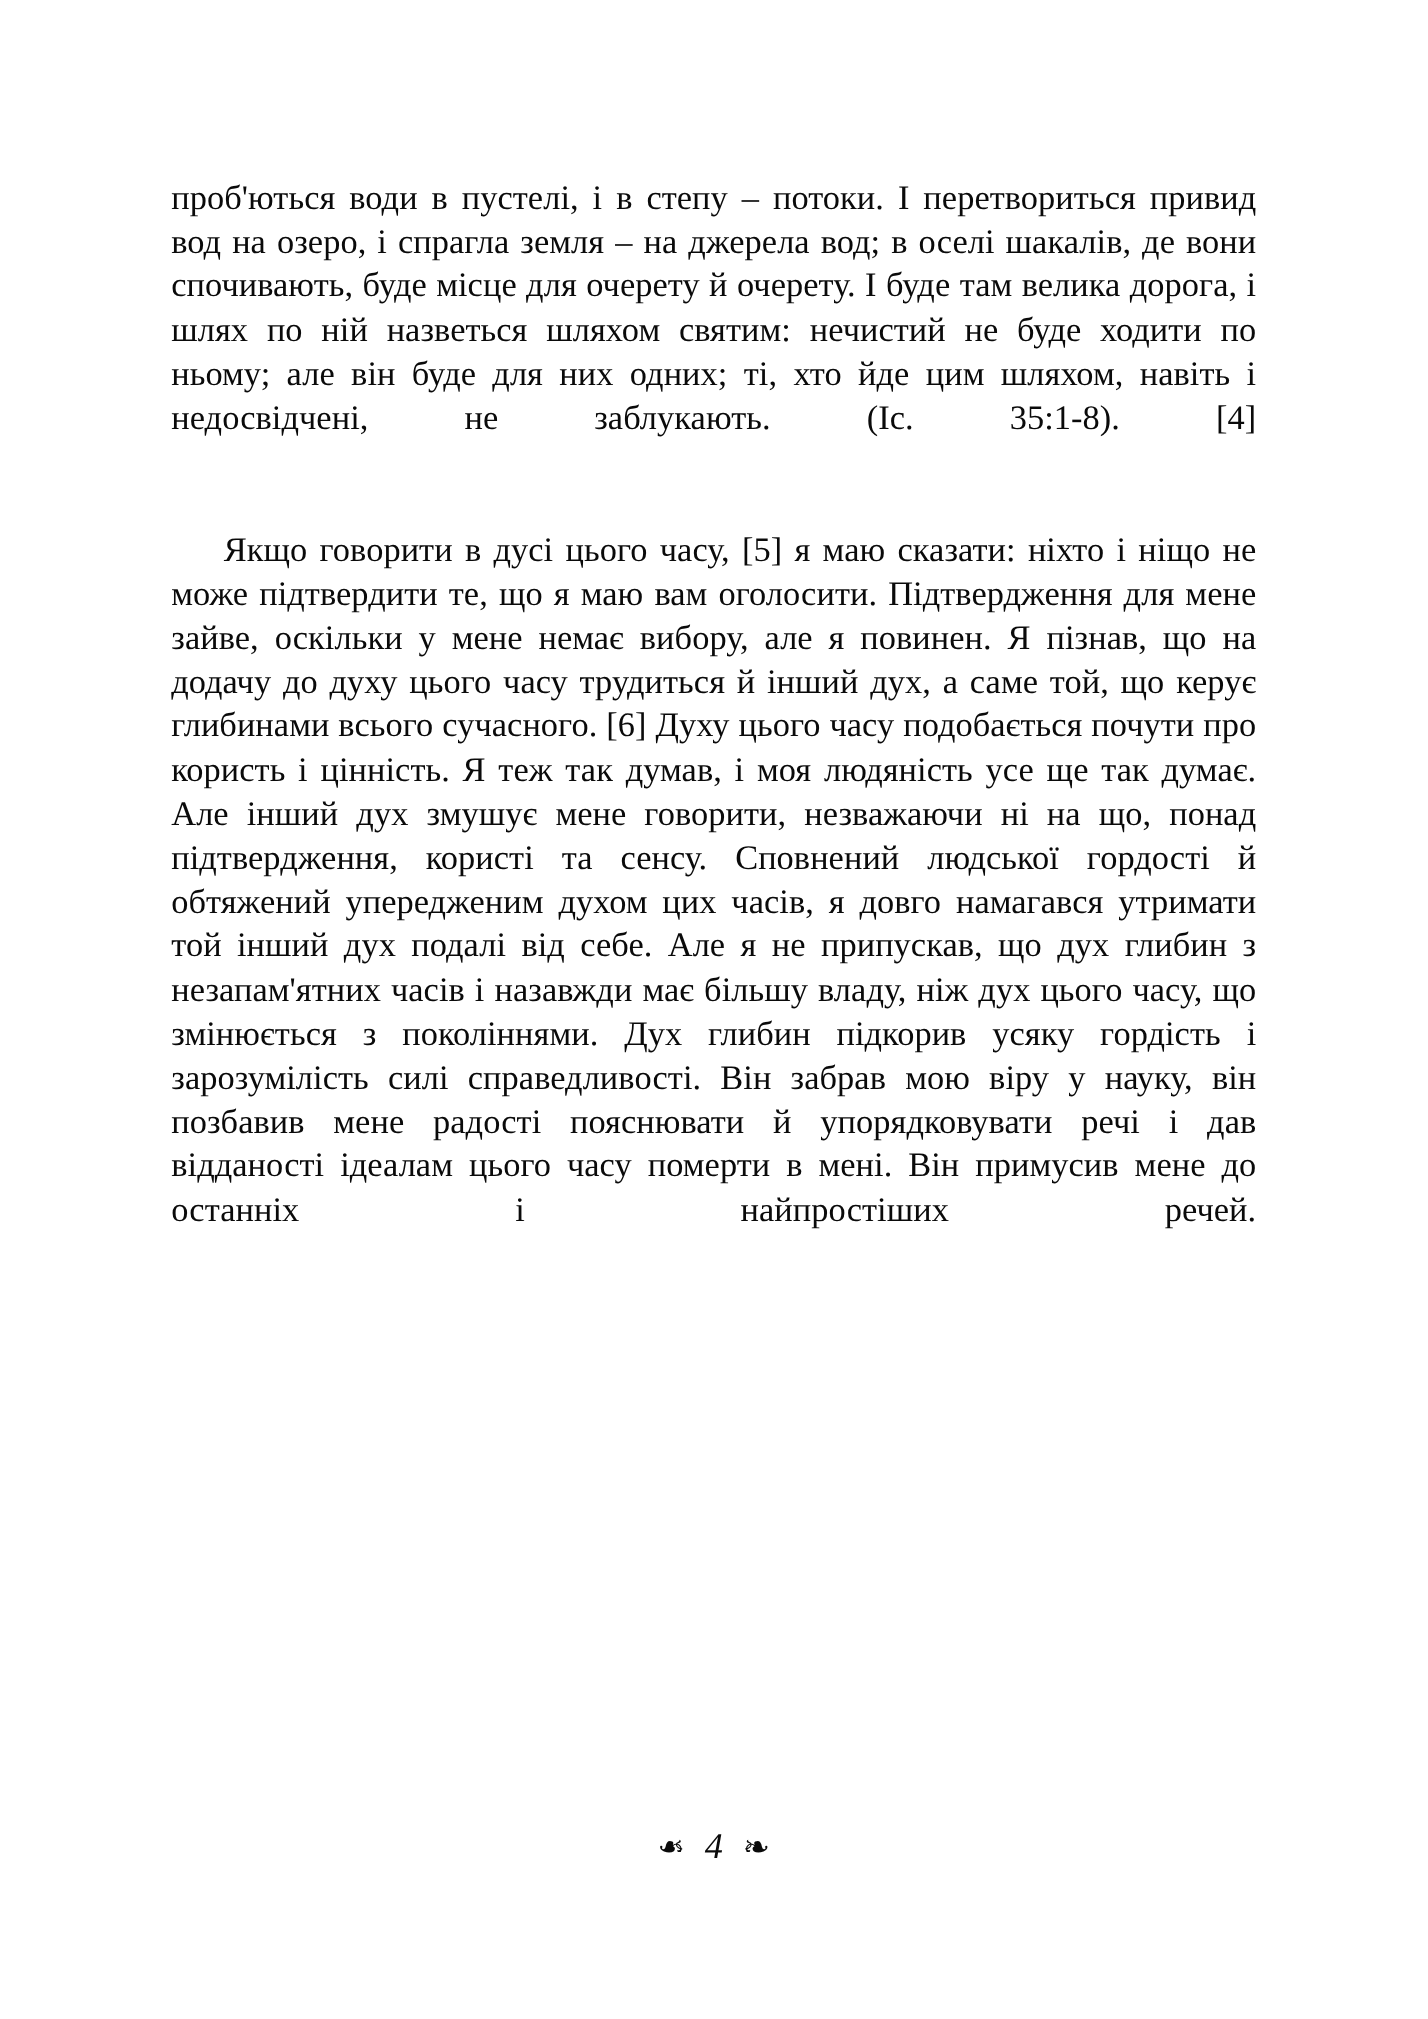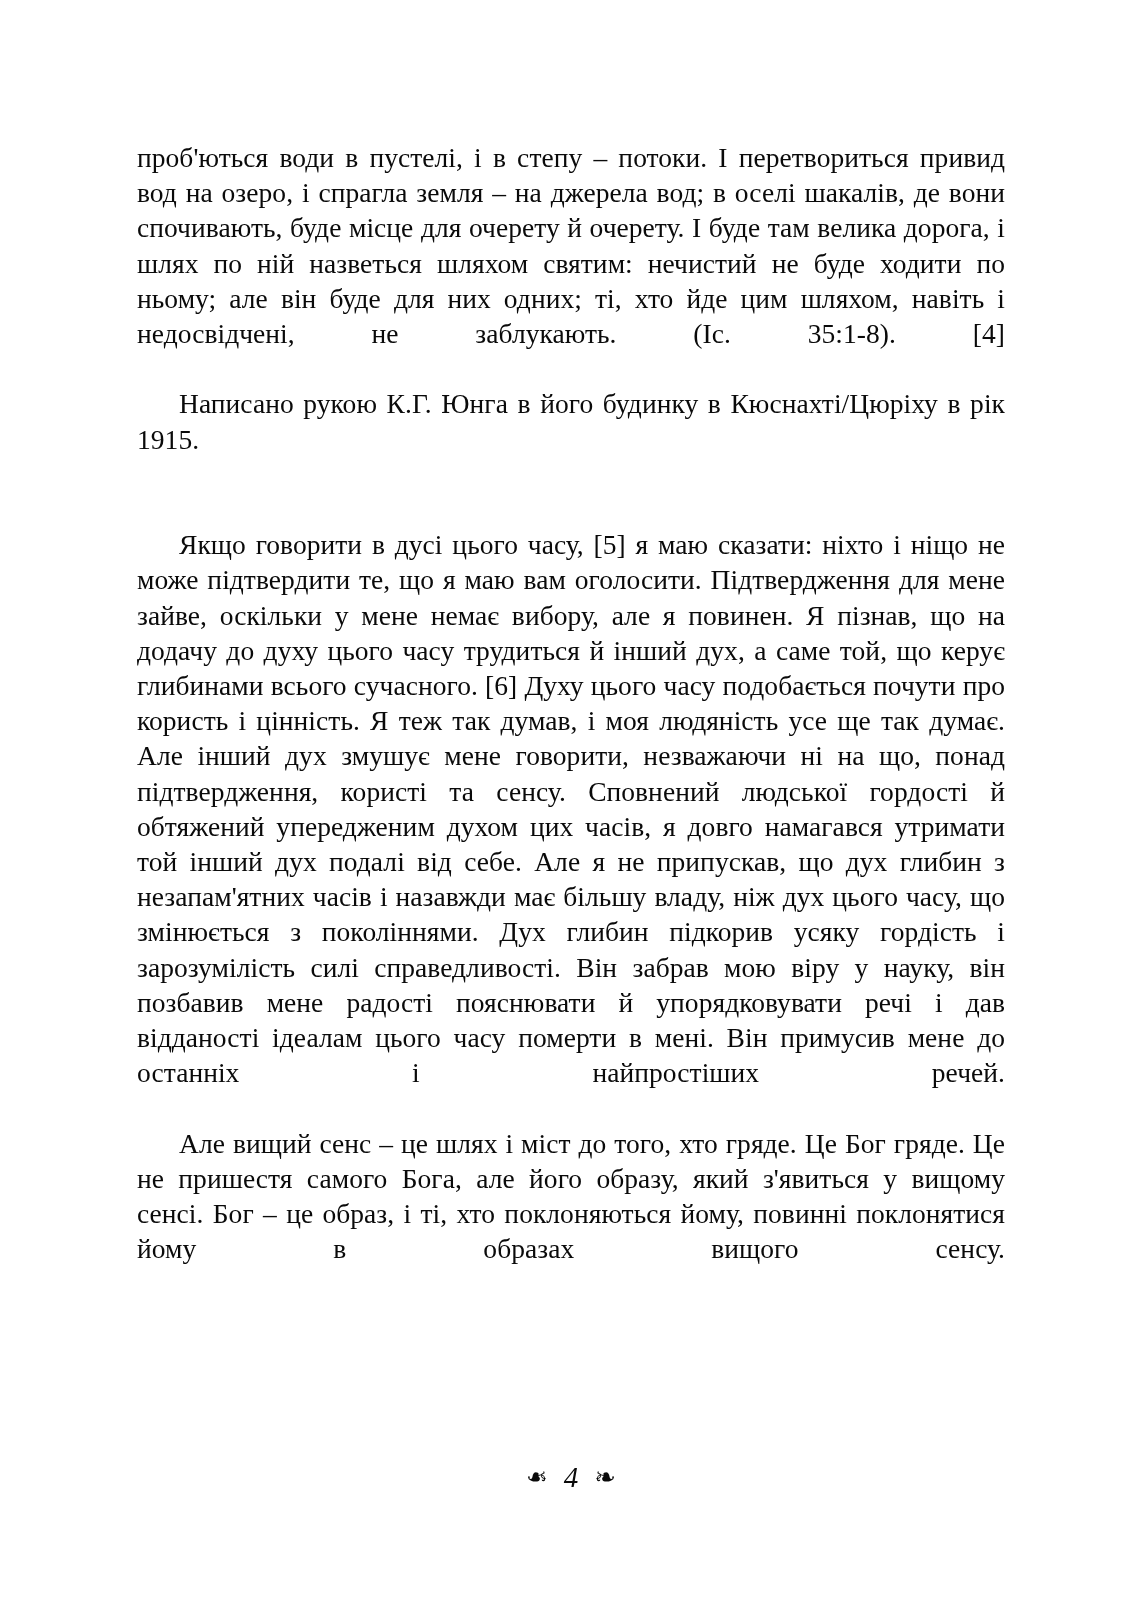--- a/index.html
+++ b/index.html
@@ -90,28 +90,26 @@
 </style>
 </head>
 <body>
 
 <div class="page">
 
   <div class="text-block">
 
     <p class="para">проб'ються води в пустелі, і в степу – потоки. І перетвориться привид вод на озеро, і спрагла земля – на джерела вод; в оселі шакалів, де вони спочивають, буде місце для очерету й очерету. І буде там велика дорога, і шлях по ній назветься шляхом святим: нечистий не буде ходити по ньому; але він буде для них одних; ті, хто йде цим шляхом, навіть і недосвідчені, не заблукають. (Іс. 35:1-8). [4]</p>
 
-    <p class="para indent">Написано рукою К.Г. Юнга в його будинку в Кюснахті/Цюріху в рік 1915.</p>
 
     <div class="para-gap"></div>
 
     <p class="para indent">Якщо говорити в дусі цього часу, [5] я маю сказати: ніхто і ніщо не може підтвердити те, що я маю вам оголосити. Підтвердження для мене зайве, оскільки у мене немає вибору, але я повинен. Я пізнав, що на додачу до духу цього часу трудиться й інший дух, а саме той, що керує глибинами всього сучасного. [6] Духу цього часу подобається почути про користь і цінність. Я теж так думав, і моя людяність усе ще так думає. Але інший дух змушує мене говорити, незважаючи ні на що, понад підтвердження, користі та сенсу. Сповнений людської гордості й обтяжений упередженим духом цих часів, я довго намагався утримати той інший дух подалі від себе. Але я не припускав, що дух глибин з незапам'ятних часів і назавжди має більшу владу, ніж дух цього часу, що змінюється з поколіннями. Дух глибин підкорив усяку гордість і зарозумілість силі справедливості. Він забрав мою віру у науку, він позбавив мене радості пояснювати й упорядковувати речі і дав відданості ідеалам цього часу померти в мені. Він примусив мене до останніх і найпростіших речей.</p>
 
 
-    <p class="para indent">Але вищий сенс – це шлях і міст до того, хто гряде. Це Бог гряде. Це не пришестя самого Бога, але його образу, який з'явиться у вищому сенсі. Бог – це образ, і ті, хто поклоняються йому, повинні поклонятися йому в образах вищого сенсу.</p>
 
   </div>
 
   <div class="footer">
     <span class="footer-inner">
       <span class="ornament left">❧</span>
       <span class="page-number">4</span>
       <span class="ornament right">❧</span>
     </span>
   </div>

